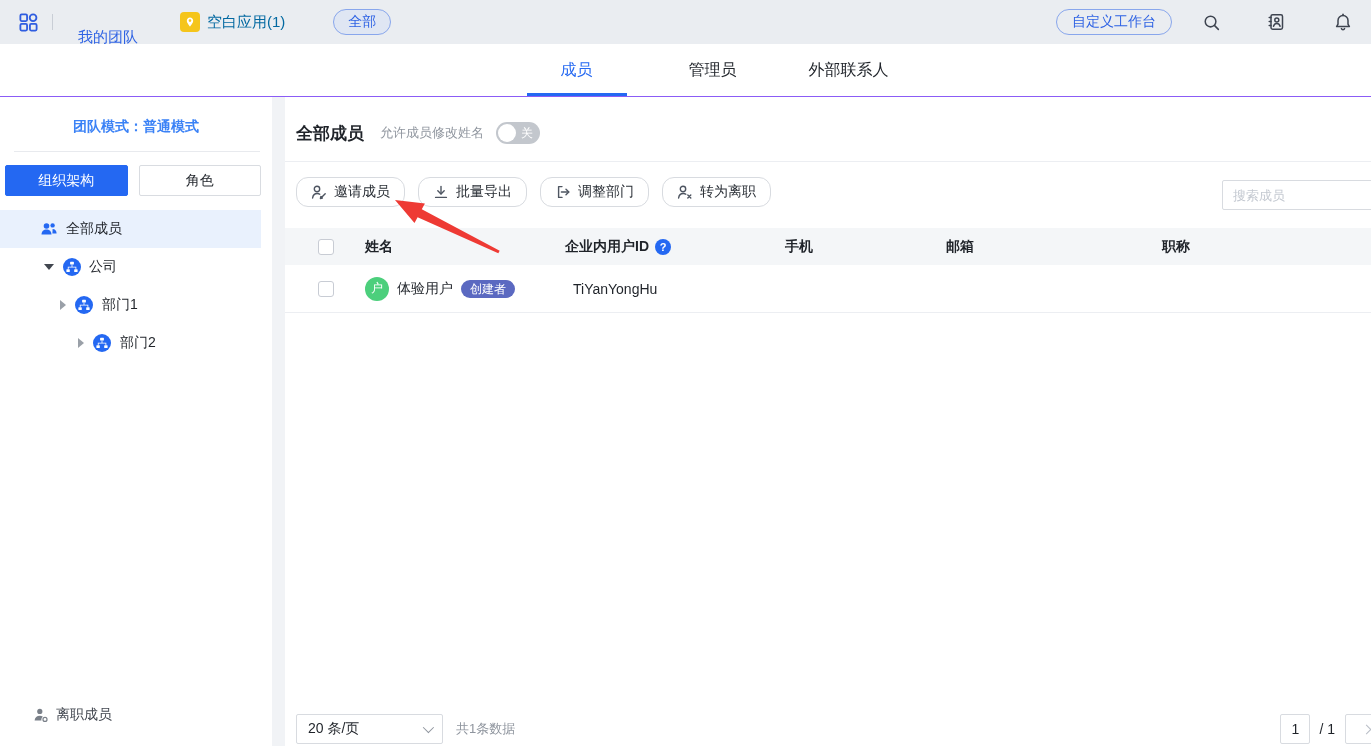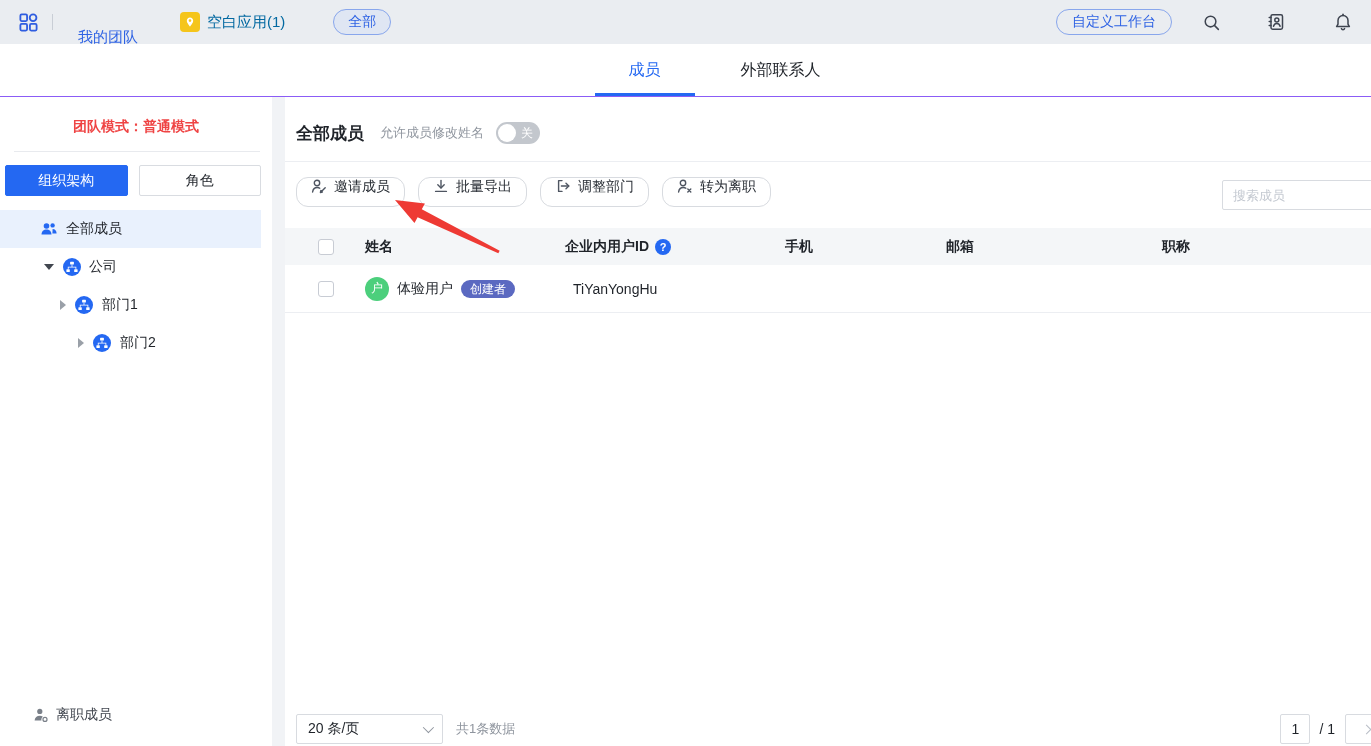--- a/index.html
+++ b/index.html
@@ -29,21 +29,21 @@
          font-size:16px; color:#22262c; position:relative; padding:0 10px; cursor:default; }
   .tab.active { color:#2468f2; }
   .tab.active::after { content:""; position:absolute; left:0; right:0; bottom:0; height:3px; background:#2468f2; }
 
   
   .sidebar { position:absolute; top:97px; left:0; width:272px; bottom:0; background:#fff; }
   .gapcol  { position:absolute; top:97px; left:272px; width:13px; bottom:0; background:#f1f3f6; }
   .main    { position:absolute; top:97px; left:285px; right:0; bottom:0; background:#fff; }
 
   
-  .mode { margin-top:21px; text-align:center; font-size:14px; font-weight:700; color:#ef4444; }
+  .mode { margin-top:21px; text-align:center; font-size:14px; font-weight:700; color:#3b82f6; }
   .side-divider { margin:15px 12px 0 14px; border-top:1px solid #e8eaee; }
   .side-btns { display:flex; gap:11px; margin:13px 11px 0 5px; }
   .side-btns .btn { flex:1; height:31px; font-size:14px; border-radius:2px; display:flex;
                     align-items:center; justify-content:center; cursor:pointer; }
   .btn-org  { background:#2468f2; color:#fff; border:1px solid #2468f2; }
   .btn-role { background:#fff; color:#1f2329; border:1px solid #d9dce1; }
   .tree { margin-top:14px; }
   .tree-item { height:38px; display:flex; align-items:center; font-size:14px; color:#1f2329; cursor:default; }
   .tree-item.selected { background:#e9f1fd; width:261px; }
   .caret-down { width:0; height:0; border-left:5px solid transparent; border-right:5px solid transparent;
@@ -60,21 +60,21 @@
   .toggle-label { margin-left:16px; font-size:13px; color:#8f959e; }
   .toggle { margin-left:12px; position:relative; width:44px; height:22px; border-radius:11px;
             background:#c3c7cd; cursor:pointer; }
   .toggle-knob { position:absolute; left:2px; top:2px; width:18px; height:18px; border-radius:50%; background:#fff; }
   .toggle-text { position:absolute; right:7px; top:50%; transform:translateY(-50%); color:#fff; font-size:12px; }
   .head-divider { margin-top:16px; border-top:1px solid #eceef2; }
 
   
   .actions { display:flex; gap:13px; margin:15px 0 0 11px; }
   .act-btn { height:30px; padding:0 14px; background:#fff; border:1px solid #d8dbe0; border-radius:12px;
-             font-size:14px; color:#2a2f36; display:flex; align-items:flex-start; gap:7px; cursor:pointer; }
+             font-size:14px; color:#2a2f36; display:flex; align-items:center; gap:7px; cursor:pointer; }
   .search-box { position:absolute; top:83px; left:937px; width:165px; height:30px; border:1px solid #d8dbe0;
                 border-radius:2px; padding:0 10px; font-size:13px; color:#1f2329; outline:none;
                 font-family:"Liberation Sans","DejaVu Sans",sans-serif; }
   .search-box::placeholder { color:#c3c8d0; }
 
   
   .thead { position:absolute; top:131px; left:0; right:0; height:37px; background:#f4f6f8;
            display:flex; align-items:center; font-size:14px; font-weight:700; color:#1f2329; }
   .trow  { position:absolute; top:168px; left:0; right:0; height:48px; border-bottom:1px solid #eceef2;
            display:flex; align-items:center; font-size:14px; color:#1f2329; }
@@ -157,20 +157,21 @@
           <path d="M10 2.2v1.4"></path>
           <path d="M10 3.6a5 5 0 0 0-5 5v3.6L3.6 14.6h12.8L15 12.2V8.6a5 5 0 0 0-5-5z"></path>
           <path d="M8.4 16.6a1.7 1.7 0 0 0 3.2 0"></path>
         </svg>
       </span>
     </div>
   </header>
 
   <nav class="tabbar">
     <div class="tab active">成员</div>
+    <div class="tab">管理员</div>
     <div class="tab">外部联系人</div>
   </nav>
 
   <aside class="sidebar">
     <div class="mode">团队模式：普通模式</div>
     <div class="side-divider"></div>
     <div class="side-btns">
       <button class="btn btn-org">组织架构</button>
       <button class="btn btn-role">角色</button>
     </div>

